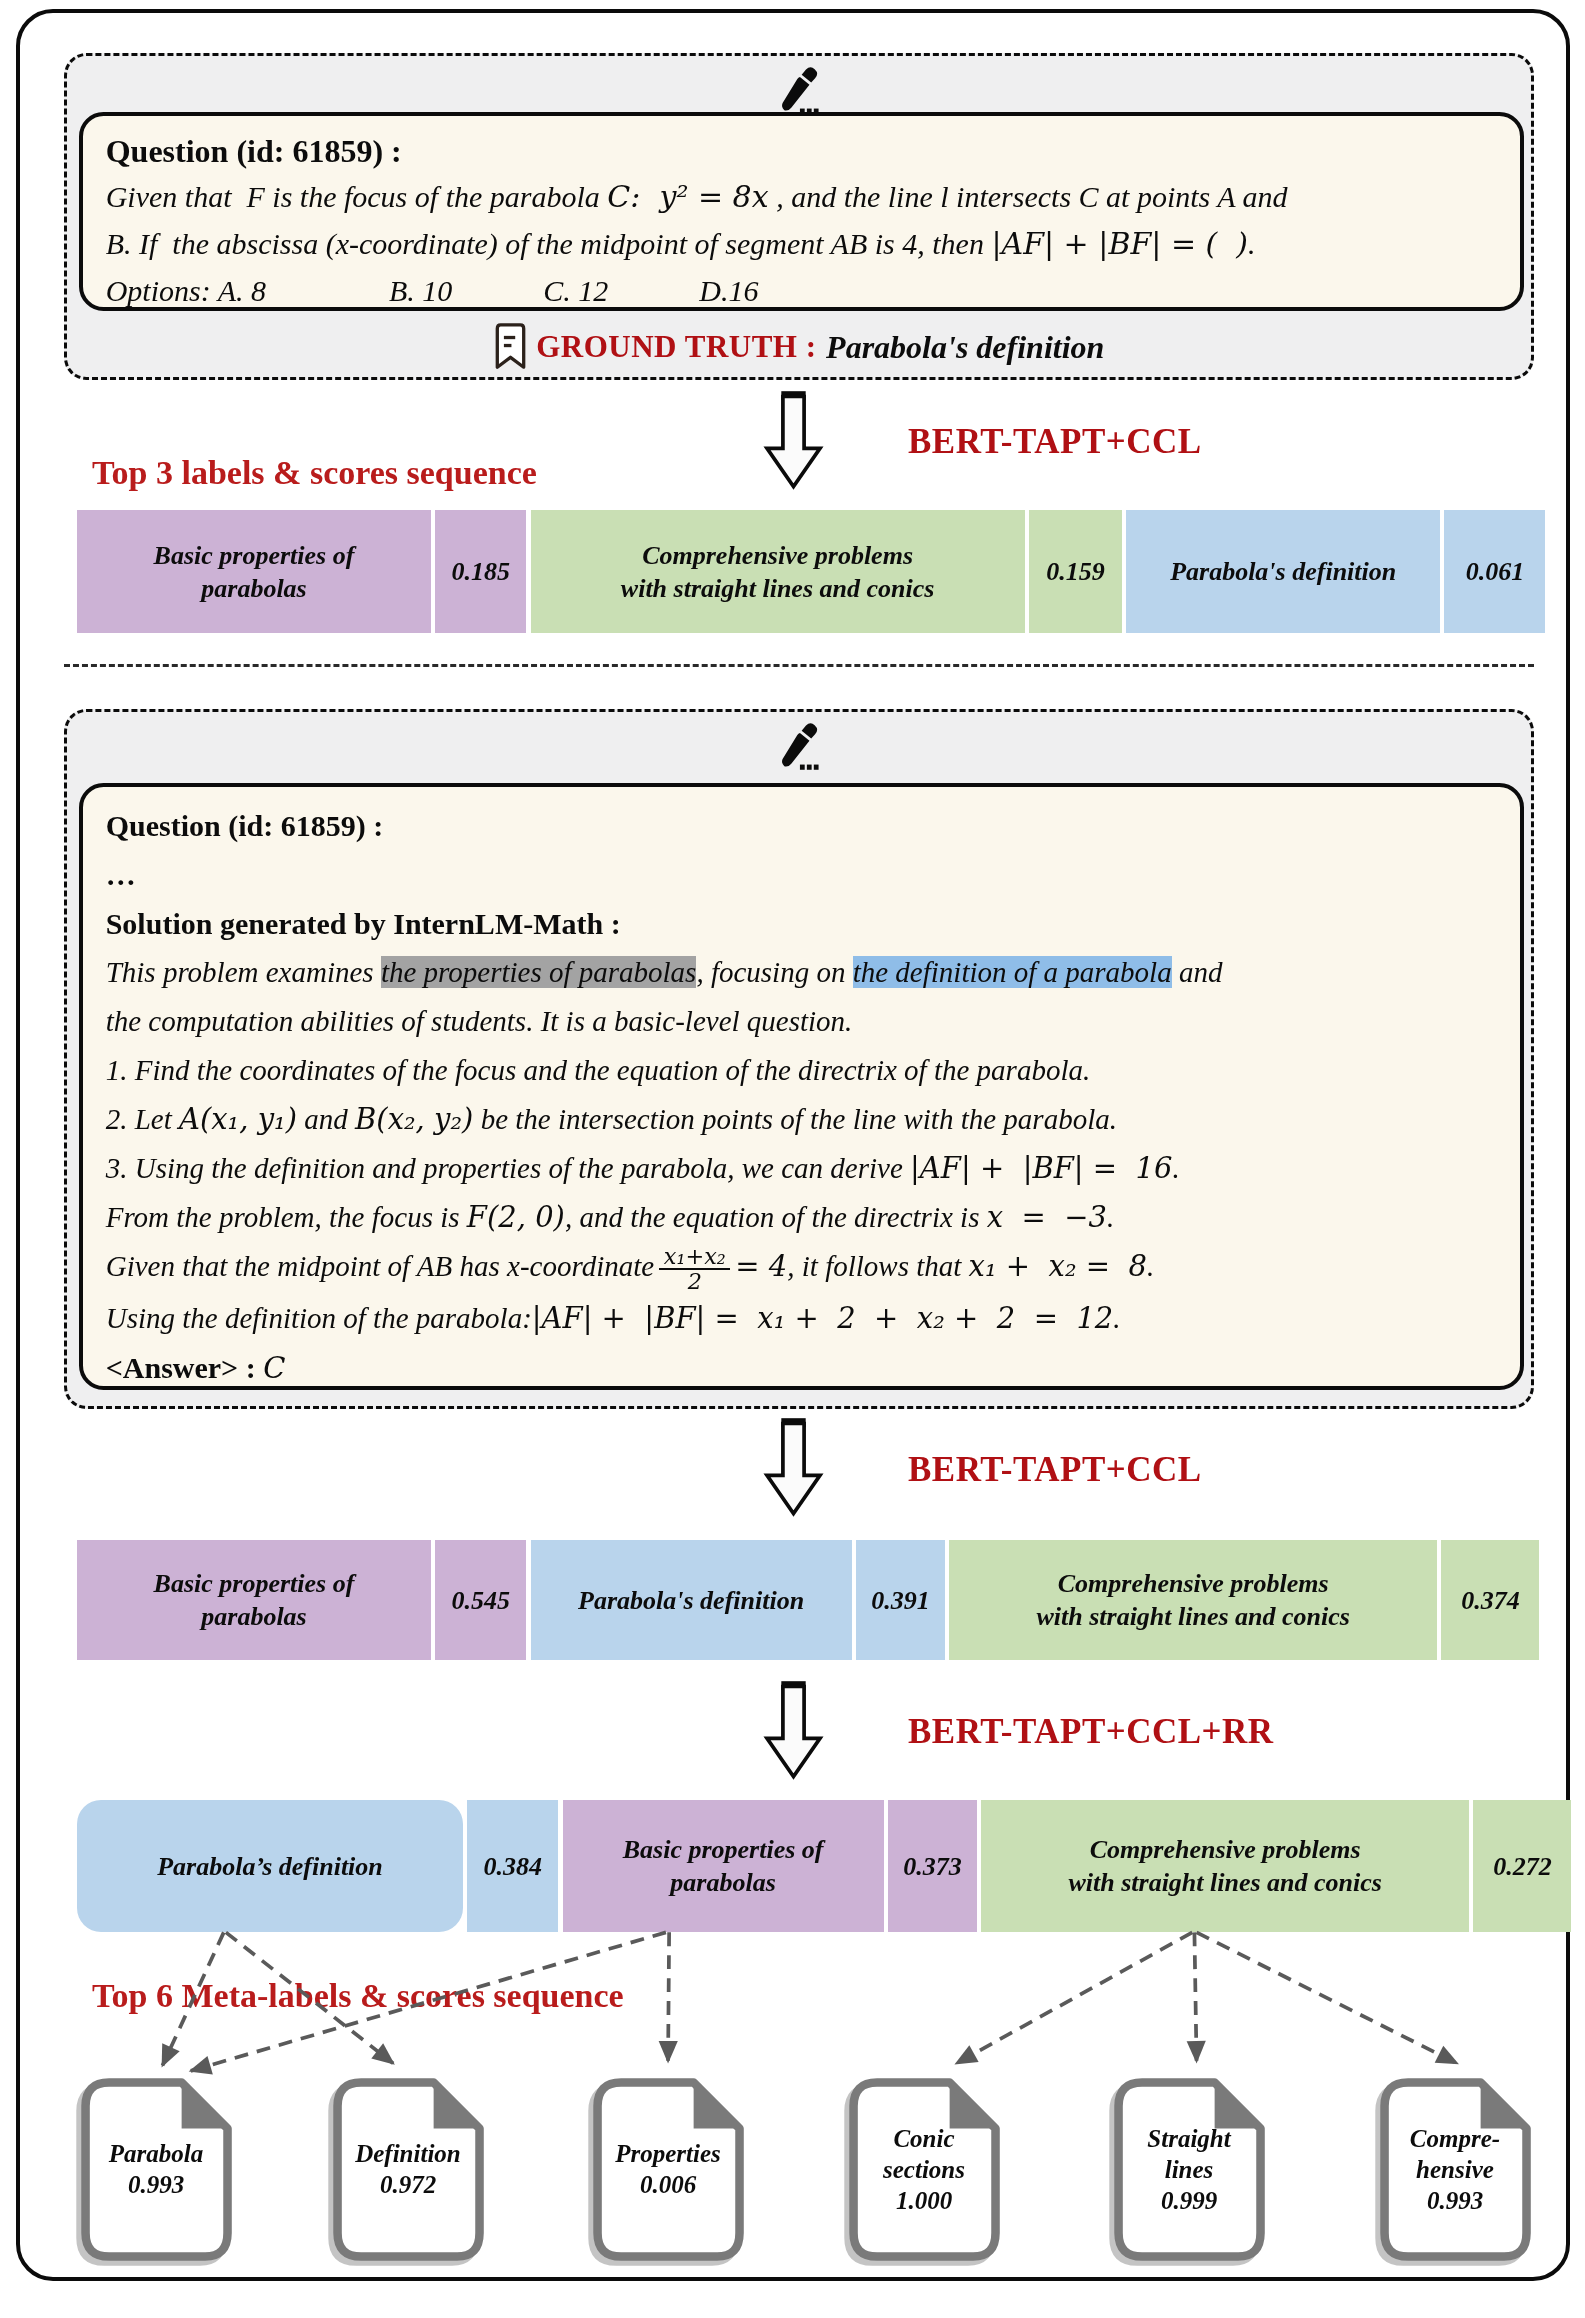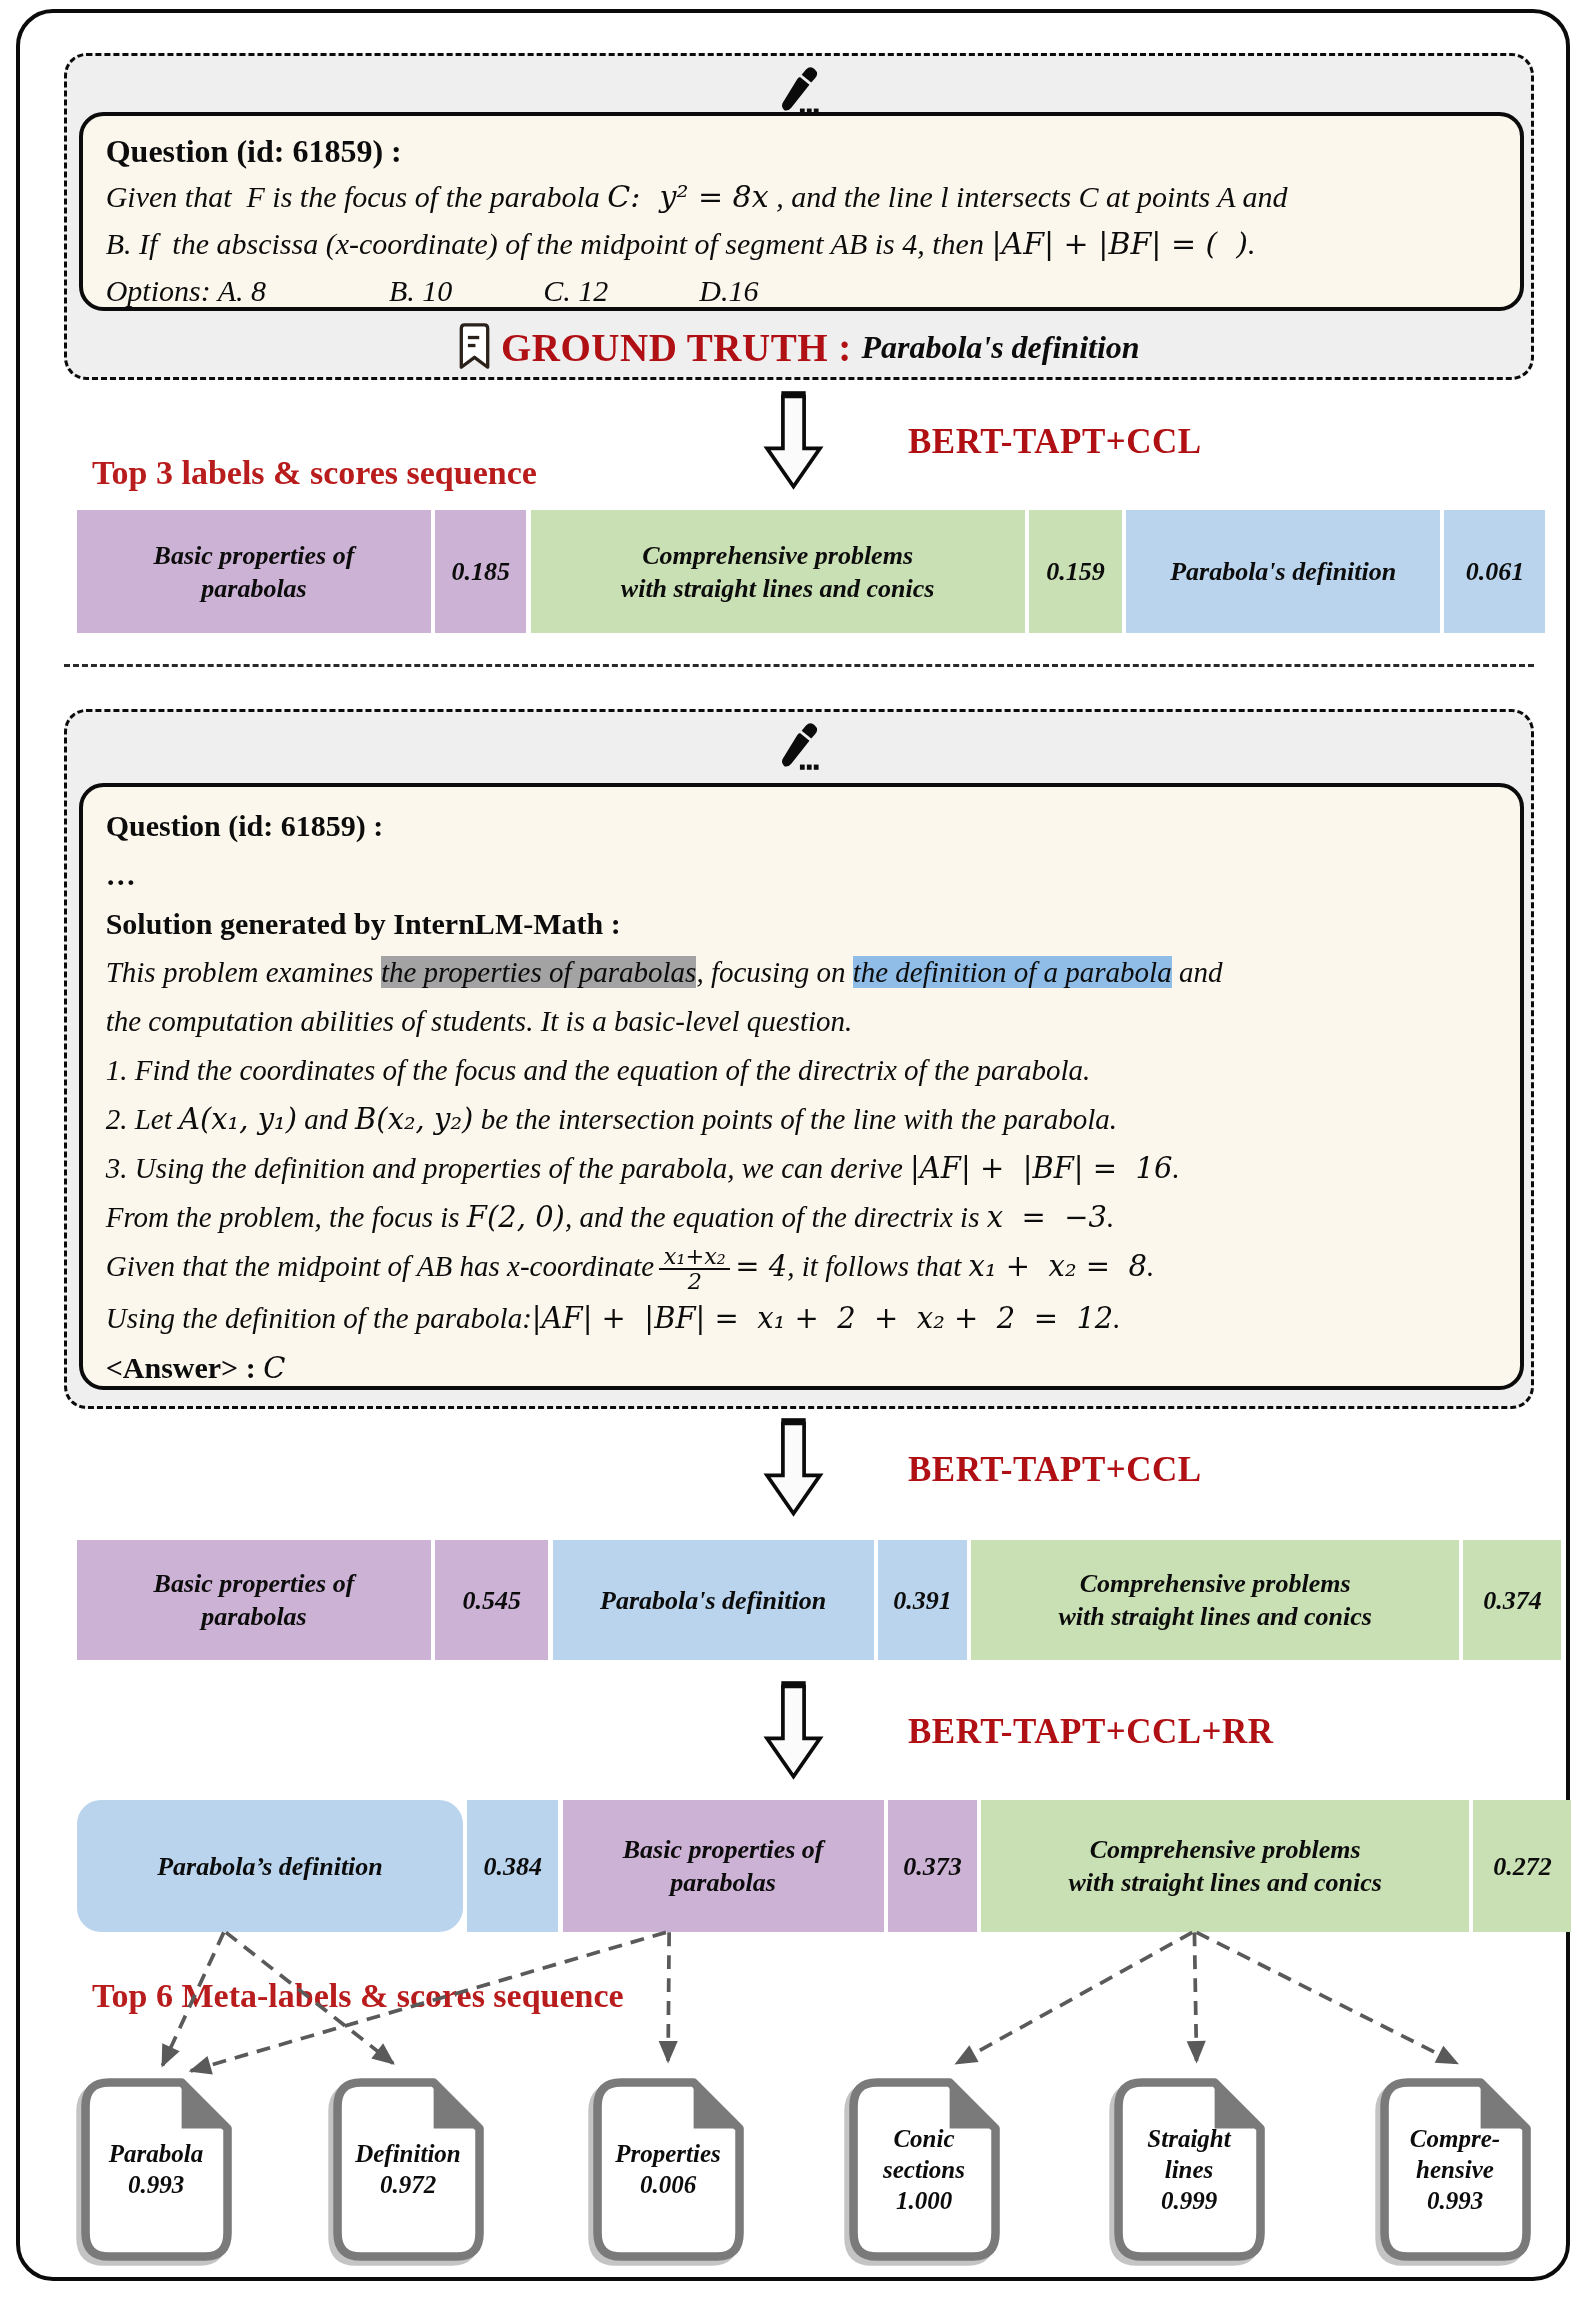--- a/index.html
+++ b/index.html
@@ -83,21 +83,21 @@
     </div>
 
     <div class="gt-row" style="top:262px;height:58px;">
       <span>
         <svg width="33" height="50" viewBox="0 0 70 100">
           <path d="M14 5 H56 Q63 5 63 13 V95 L35 74 L7 95 V13 Q7 5 14 5 Z" fill="#ffffff" stroke="#2b211b" stroke-width="7" stroke-linejoin="round"></path>
           <line x1="21" y1="32" x2="45" y2="32" stroke="#2b211b" stroke-width="7"></line>
           <line x1="21" y1="49" x2="37" y2="49" stroke="#2b211b" stroke-width="7"></line>
         </svg>
       </span>
-      <span class="red-title" style="font-size:39px;">GROUND TRUTH :</span>
+      <span class="red-title" style="font-size:31px;">GROUND TRUTH :</span>
       <span class="gt-value">Parabola's definition</span>
     </div>
   </div>
 
   <div class="abs" style="left:758px;top:391px;">
     <svg width="71" height="100" viewBox="0 0 134 188">
       <rect x="44" y="0" width="46" height="17" fill="#0b0b0b"></rect>
       <path d="M47 10 H87 V108 H117 L67 180 L17 108 H47 Z" fill="#fbfbfb" stroke="#0b0b0b" stroke-width="7"></path>
     </svg>
   </div>
@@ -160,21 +160,21 @@
       <path d="M47 10 H87 V108 H117 L67 180 L17 108 H47 Z" fill="#fbfbfb" stroke="#0b0b0b" stroke-width="7"></path>
     </svg>
   </div>
   <div class="model-label" style="left:908px;top:1450px;">BERT-TAPT+CCL</div>
 
   <div class="label-row" style="top:1540px;height:120px;">
     <div class="cell purple" style="width:354px;">
       <div>Basic properties of</div>
         <div>parabolas</div>
     </div>
-    <div class="cell purple" style="width:113px;">0.545</div>
+    <div class="cell purple" style="width:91px;">0.545</div>
     <div class="cell blue" style="width:321px;">
       <div>Parabola's definition</div>
         <div></div>
     </div>
     <div class="cell blue" style="width:89px;">0.391</div>
     <div class="cell green" style="width:488px;">
       <div>Comprehensive problems</div>
         <div>with straight lines and conics</div>
     </div>
     <div class="cell green" style="width:98px;">0.374</div>

